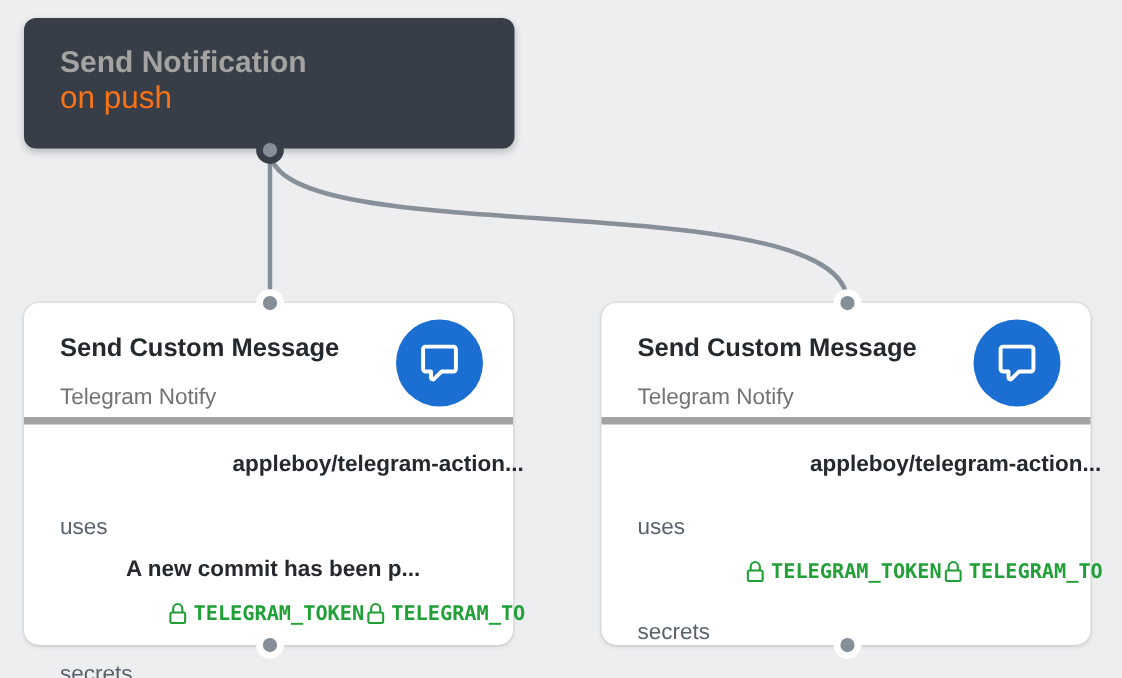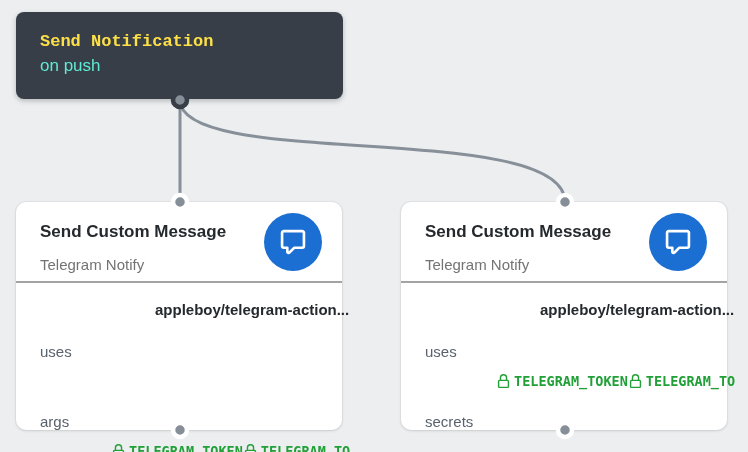--- a/index.html
+++ b/index.html
@@ -11,36 +11,36 @@
     overflow:hidden;
   }
   
   .trigger-card{
     position:absolute;left:16px;top:12px;width:327px;height:87px;
     background:#373e47;border-radius:8px;
     box-shadow:0 2px 5px rgba(27,31,35,.25);
     box-sizing:border-box;padding:19px 24px;
     cursor:pointer;
   }
-  .trigger-title{font-size:17px;font-weight:700;color:#fde047;line-height:22px;font-family:Liberation Mono, monospace;}
-  .trigger-subtitle{font-size:17px;color:#5eead4;line-height:20px;margin-top:3px;}
+  .trigger-title{font-size:20px;font-weight:700;color:#a3a3a3;line-height:22px;}
+  .trigger-subtitle{font-size:21px;color:#f97316;line-height:20px;margin-top:3px;}
   
   .job-card{
     position:absolute;top:202px;width:326px;height:228px;
     background:#ffffff;border-radius:10px;
     box-shadow:0 1px 3px rgba(27,31,35,.12), 0 0 0 1px rgba(27,31,35,.04);
     box-sizing:border-box;
     cursor:pointer;
   }
   .job-card.left{left:16px;}
   .job-card.right{left:401px;}
   .job-header{
     position:relative;height:81px;box-sizing:border-box;
     padding:18px 24px 0 24px;
-    border-bottom:2px solid #a3a3a3;
+    border-bottom:5px solid #a3a3a3;
   }
   .job-title{font-size:17px;font-weight:700;color:#24292e;line-height:23px;}
   .job-subtitle{font-size:15px;color:#737373;line-height:20px;margin-top:12px;}
   .job-badge{
     position:absolute;top:11px;right:20px;width:58px;height:58px;
     border-radius:50%;background:#1b6ed2;
     display:flex;align-items:center;justify-content:center;
   }
   .job-badge svg{width:28px;height:28px;fill:#ffffff;}
   .job-body{padding:16px 24px 0 24px;}
@@ -76,21 +76,21 @@
           <path d="M1 2.75C1 1.784 1.784 1 2.75 1h10.5c.966 0 1.75.784 1.75 1.75v7.5A1.75 1.75 0 0 1 13.25 12H9.06l-2.573 2.573A1.458 1.458 0 0 1 4 13.543V12H2.75A1.75 1.75 0 0 1 1 10.25Zm1.75-.25a.25.25 0 0 0-.25.25v7.5c0 .138.112.25.25.25h2a.75.75 0 0 1 .75.75v2.19l2.72-2.72a.749.749 0 0 1 .53-.22h4.5a.25.25 0 0 0 .25-.25v-7.5a.25.25 0 0 0-.25-.25Z"></path>
         </svg>
       </div>
     </div>
     <div class="job-body">
       <div class="kv-row">
         <div class="kv-label">uses</div>
         <div class="kv-value">appleboy/telegram-action...</div>
       </div>
       <div class="kv-row">
-        <div class="kv-label">args</div>
+        <div class="kv-value">A new commit has been p...</div>
       </div>
       <div class="kv-row">
         <div class="kv-label">secrets</div>
         <div class="secret-list">
           <div class="secret-item">
             <svg viewBox="0 0 16 16">
               <path d="M4 4a4 4 0 0 1 8 0v2h.25c.966 0 1.75.784 1.75 1.75v5.5A1.75 1.75 0 0 1 12.25 15h-8.5A1.75 1.75 0 0 1 2 13.25v-5.5C2 6.784 2.784 6 3.75 6H4Zm8.25 3.5h-8.5a.25.25 0 0 0-.25.25v5.5c0 .138.112.25.25.25h8.5a.25.25 0 0 0 .25-.25v-5.5a.25.25 0 0 0-.25-.25ZM10.5 6V4a2.5 2.5 0 1 0-5 0v2Z"></path>
             </svg>
             <span>TELEGRAM_TOKEN</span>
           </div>

